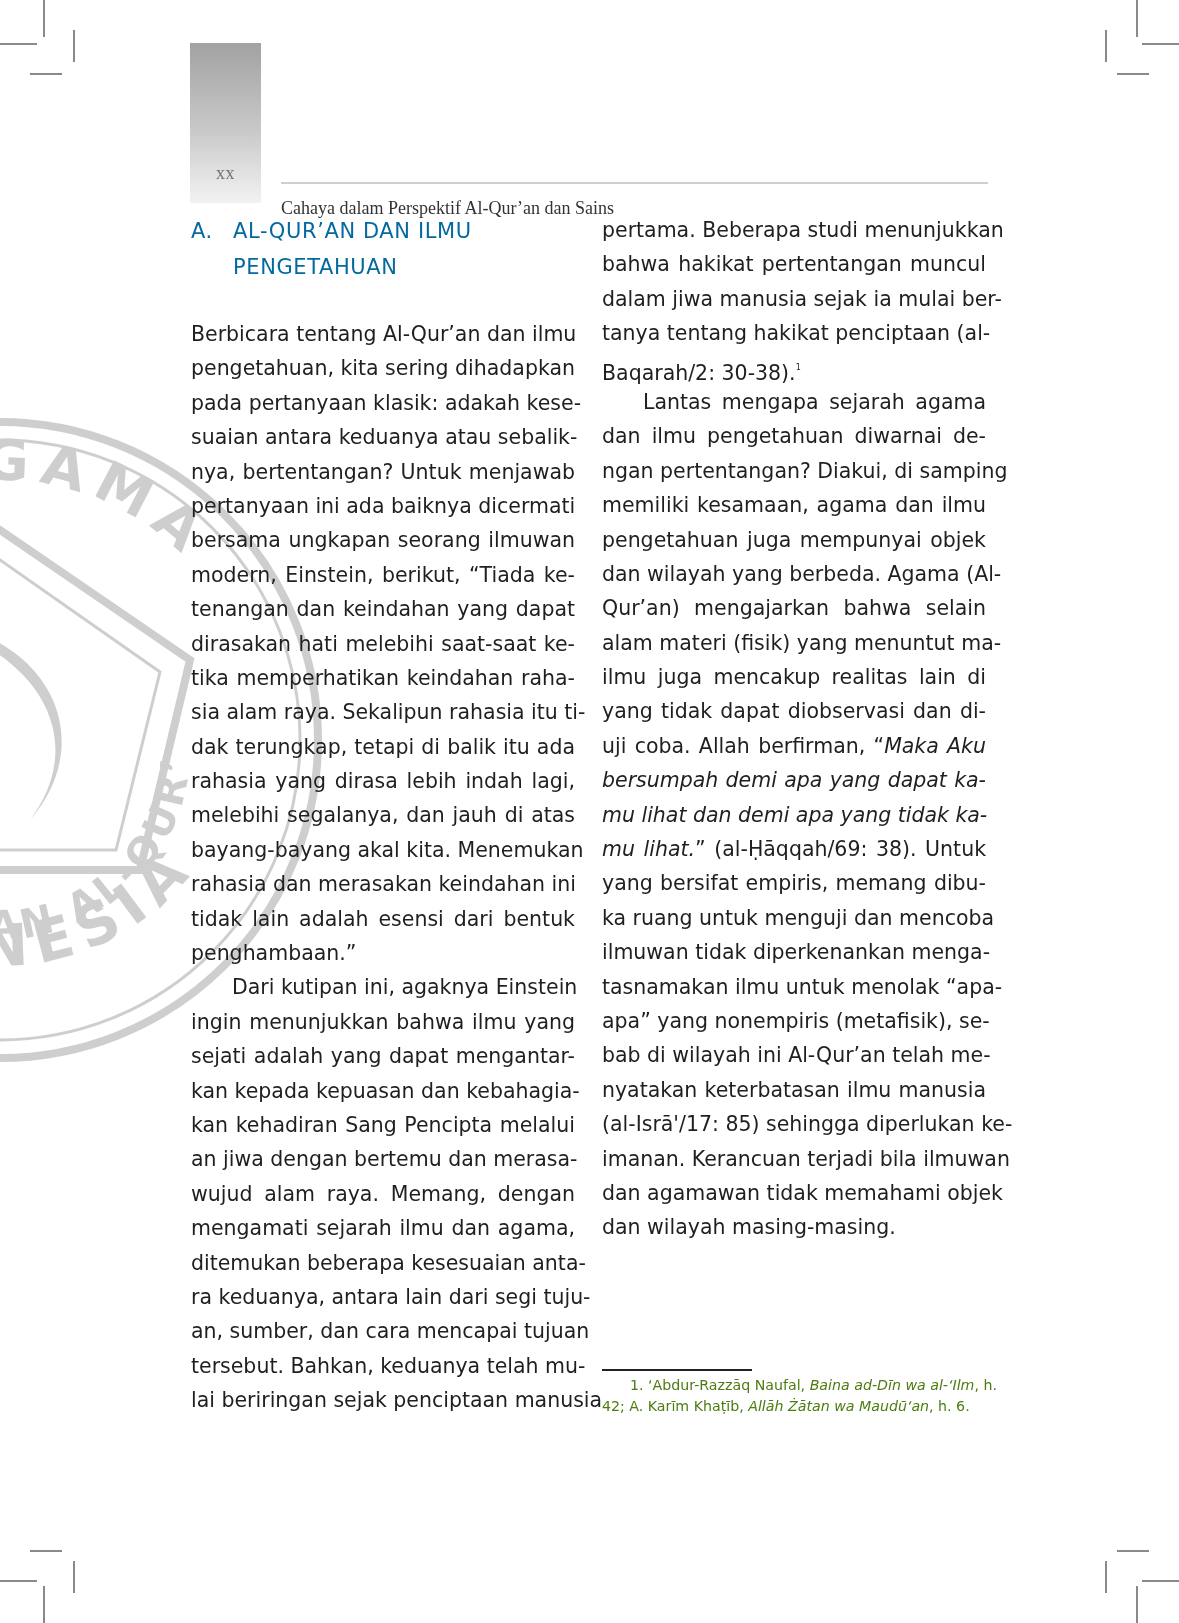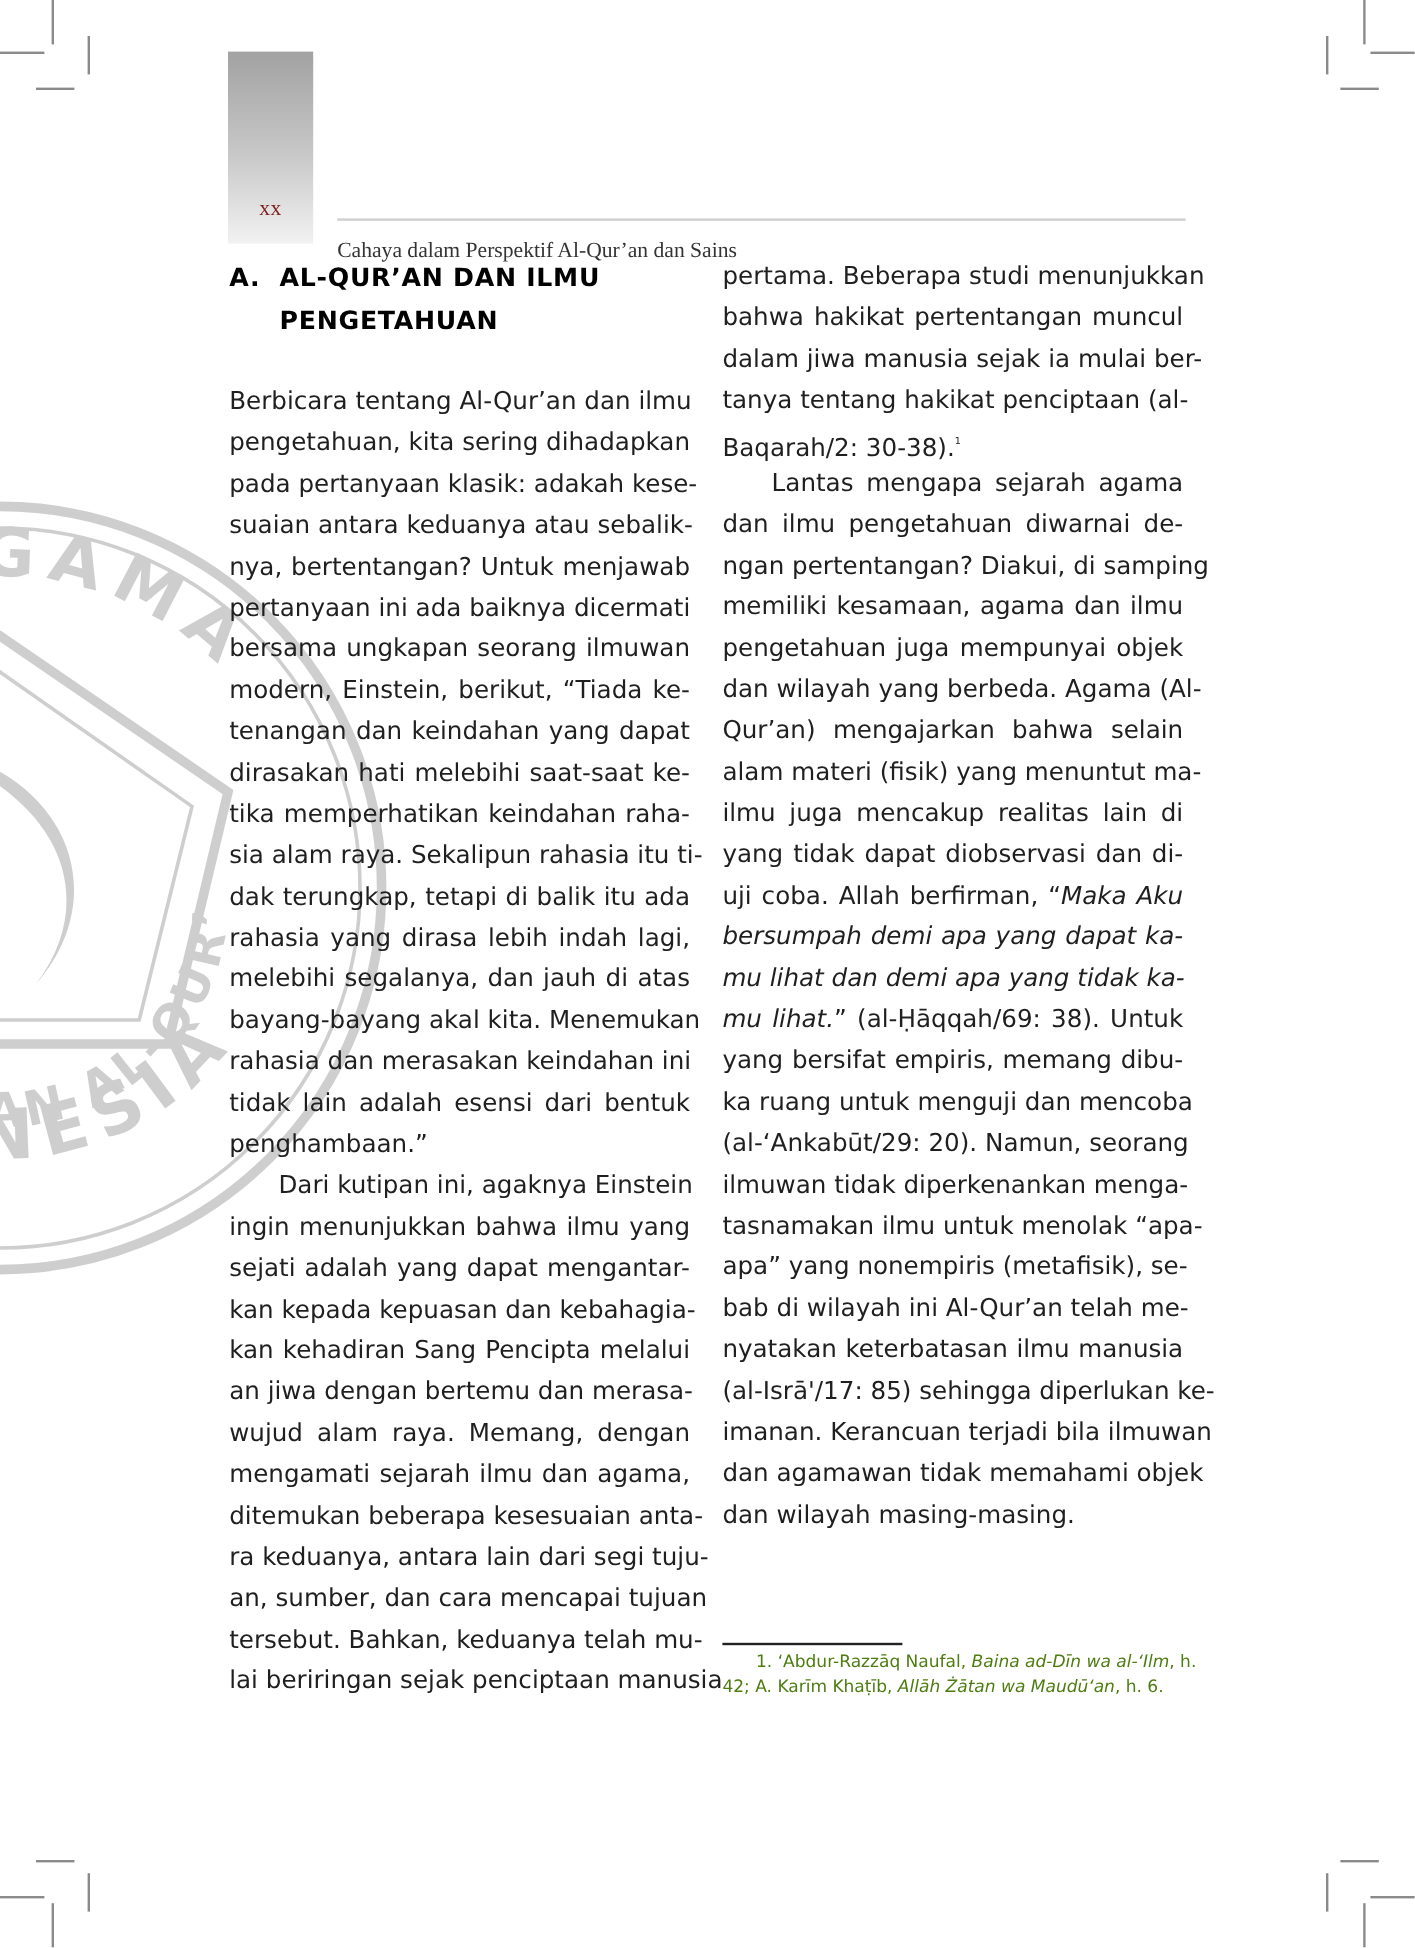--- a/index.html
+++ b/index.html
@@ -10,42 +10,42 @@
     .crop { position: absolute; background: #8a8a8a; }
     .crop.v { width: 1.5px; }
     .crop.h { height: 1.5px; }
 
     .side-tab {
       position: absolute; left: 190px; top: 43px; width: 71px; height: 160px;
       background: linear-gradient(to bottom, #a2a2a2 0%, #c9c9c9 55%, #f2f2f2 100%);
     }
     .page-number {
       position: absolute; left: 190px; top: 163px; width: 71px; text-align: center;
-      font-family: "Liberation Serif", serif; font-size: 18px; letter-spacing: 0.5px; color: #7f1d1d;
+      font-family: "Liberation Serif", serif; font-size: 18px; letter-spacing: 0.5px; color: #737373;
     }
     .running-head {
       position: absolute; left: 281px; top: 150px;
       font-family: "Liberation Serif", serif; font-size: 18px; color: #333; margin-top: 48px;
     }
     .head-rule {
       position: absolute; left: 281px; top: 182px; width: 707px; height: 2px; background: #cfcfcf;
     }
 
     .watermark { position: absolute; left: -330px; top: 410px; width: 660px; height: 660px; opacity: 0.33; }
 
     .col { position: absolute; top: 213px; width: 384px; font-size: 20.5px; line-height: 34.4px; }
     .col.left { left: 191px; }
     .col.right { left: 602px; }
     .line { display: block; white-space: nowrap; text-align: justify; text-align-last: justify; height: 34.4px; }
     .line.last { text-align-last: left; }
     .line.indent { padding-left: 41px; }
     .it { font-style: italic; }
 
     .section-heading {
-      font-weight: bold; font-size: 21px; letter-spacing: 0.6px; line-height: 36px; color: #000000;
+      font-weight: normal; font-size: 21px; letter-spacing: 0.6px; line-height: 36px; color: #0369a1;
       margin-bottom: 32px;
     }
     .section-heading .letter { display: inline-block; width: 42px; }
     .section-heading .h2 { padding-left: 42px; display: block; }
 
     .fn-rule { position: absolute; left: 602px; top: 1369px; width: 150px; height: 2px; background: #222; }
     .footnote {
       position: absolute; left: 602px; top: 1375px; width: 384px; font-size: 14.2px; line-height: 21px; color: #4d7c0f;
     }
     .footnote .fl { display: block; white-space: nowrap; }
@@ -164,21 +164,20 @@
     <span class="line">Qur’an) mengajarkan bahwa selain</span>
     <span class="line">alam materi (fisik) yang menuntut ma-</span>
     <span class="line">ilmu juga mencakup realitas lain di</span>
     <span class="line">yang tidak dapat diobservasi dan di-</span>
     <span class="line"><span>uji coba. Allah berfirman, “</span><span class="it">Maka Aku</span></span>
     <span class="line it">bersumpah demi apa yang dapat ka-</span>
     <span class="line it">mu lihat dan demi apa yang tidak ka-</span>
     <span class="line"><span class="it">mu lihat.</span><span>” (al-Ḥāqqah/69: 38). Untuk</span></span>
     <span class="line">yang bersifat empiris, memang dibu-</span>
     <span class="line">ka ruang untuk menguji dan mencoba</span>
-    <span class="line">(al-‘Ankabūt/29: 20). Namun, seorang</span>
     <span class="line">ilmuwan tidak diperkenankan menga-</span>
     <span class="line">tasnamakan ilmu untuk menolak “apa-</span>
     <span class="line">apa” yang nonempiris (metafisik), se-</span>
     <span class="line">bab di wilayah ini Al-Qur’an telah me-</span>
     <span class="line">nyatakan keterbatasan ilmu manusia</span>
     <span class="line">(al-Isrā'/17: 85) sehingga diperlukan ke-</span>
     <span class="line">imanan. Kerancuan terjadi bila ilmuwan</span>
     <span class="line">dan agamawan tidak memahami objek</span>
     <span class="line last">dan wilayah masing-masing.</span>
   </div>

